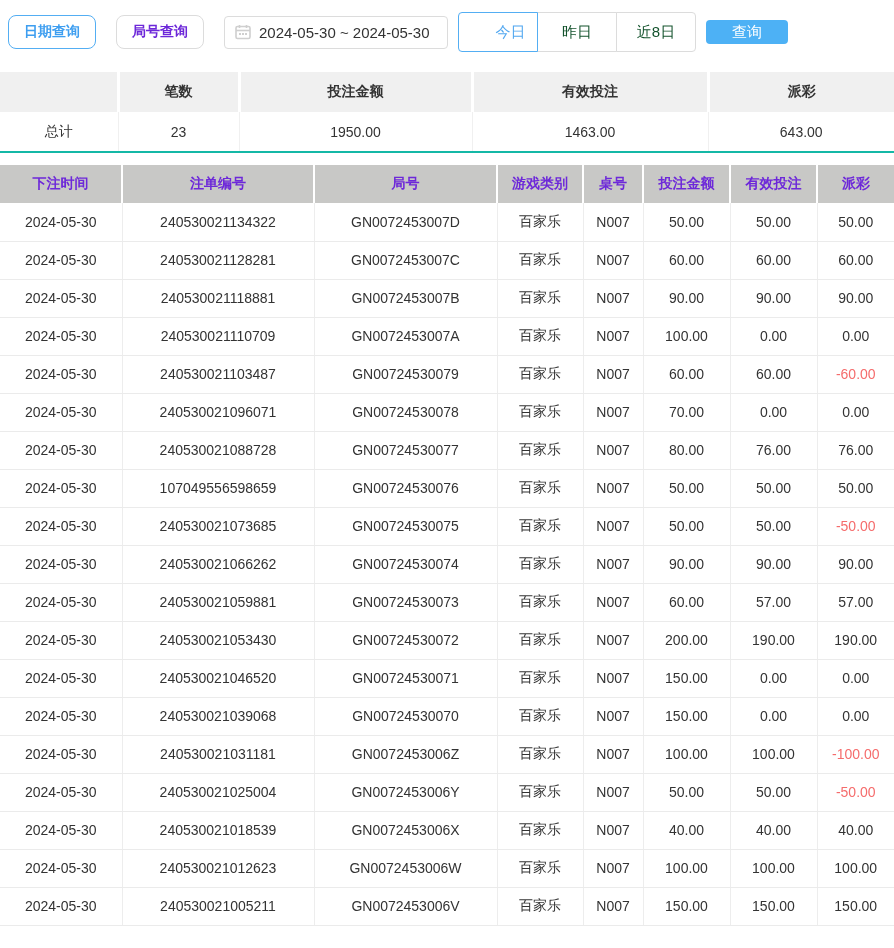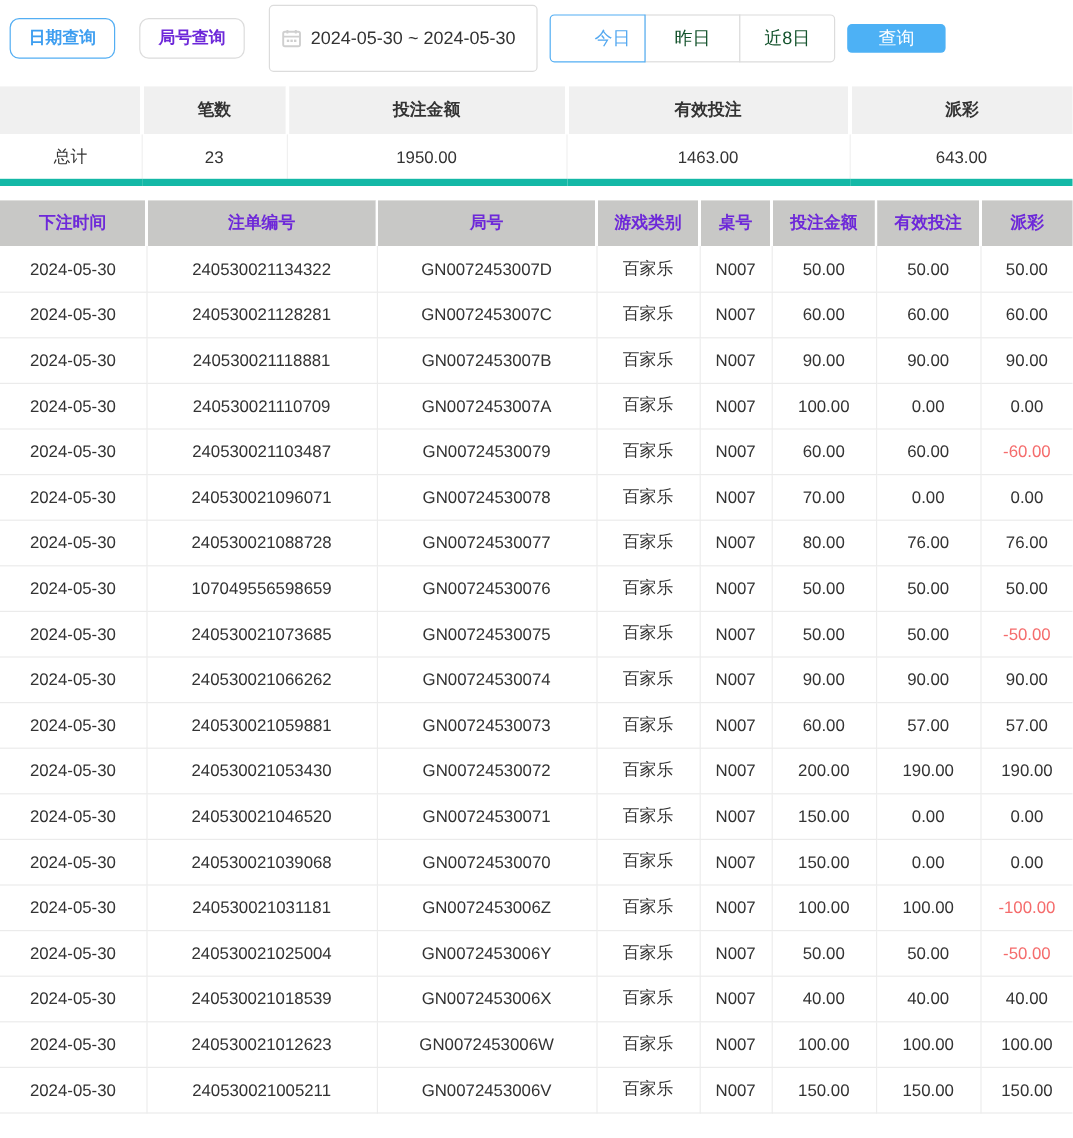--- a/index.html
+++ b/index.html
@@ -34,21 +34,21 @@
     background:#fff; color:#6d28d9;
     font-size:14px; font-weight:bold;
     display:flex; align-items:center; justify-content:center;
     cursor:pointer;
   }
   .pill-btn.active { border-color:#53aef3; color:#3e9ef0; }
   .pill-btn + .pill-btn { margin-left:20px; }
 
   .date-range {
     margin-left:20px;
-    height:56px; width:224px;
+    height:33px; width:224px;
     border:1px solid #dcdcdc; border-radius:4px;
     display:flex; align-items:center;
     padding:0 10px;
     font-size:15px; color:#333;
     cursor:pointer;
   }
   .cal-icon { margin-right:8px; display:flex; }
 
   .segment-group { display:flex; margin-left:10px; }
   .segment {
@@ -79,21 +79,21 @@
   .summary-table th {
     background:#f0f0f0; height:40px;
     font-size:14px; font-weight:bold; color:#333;
     border-right:3px solid #fff;
   }
   .summary-table th:last-child { border-right:none; }
   .summary-table td {
     height:40px; font-size:14px; color:#333;
     background:#fff;
     border-right:1px solid #f0f0f0;
-    border-bottom:6px solid #14b8a6;
+    border-bottom:2px solid #14b8a6;
   }
   .summary-table td:last-child { border-right:none; }
 
   .detail-table { margin-top:12px; }
   .detail-table th {
     background:#c8c8c6; height:38px;
     font-size:14px; font-weight:bold; color:#6d28d9;
     border-right:2px solid #fff;
   }
   .detail-table th:last-child { border-right:none; }

